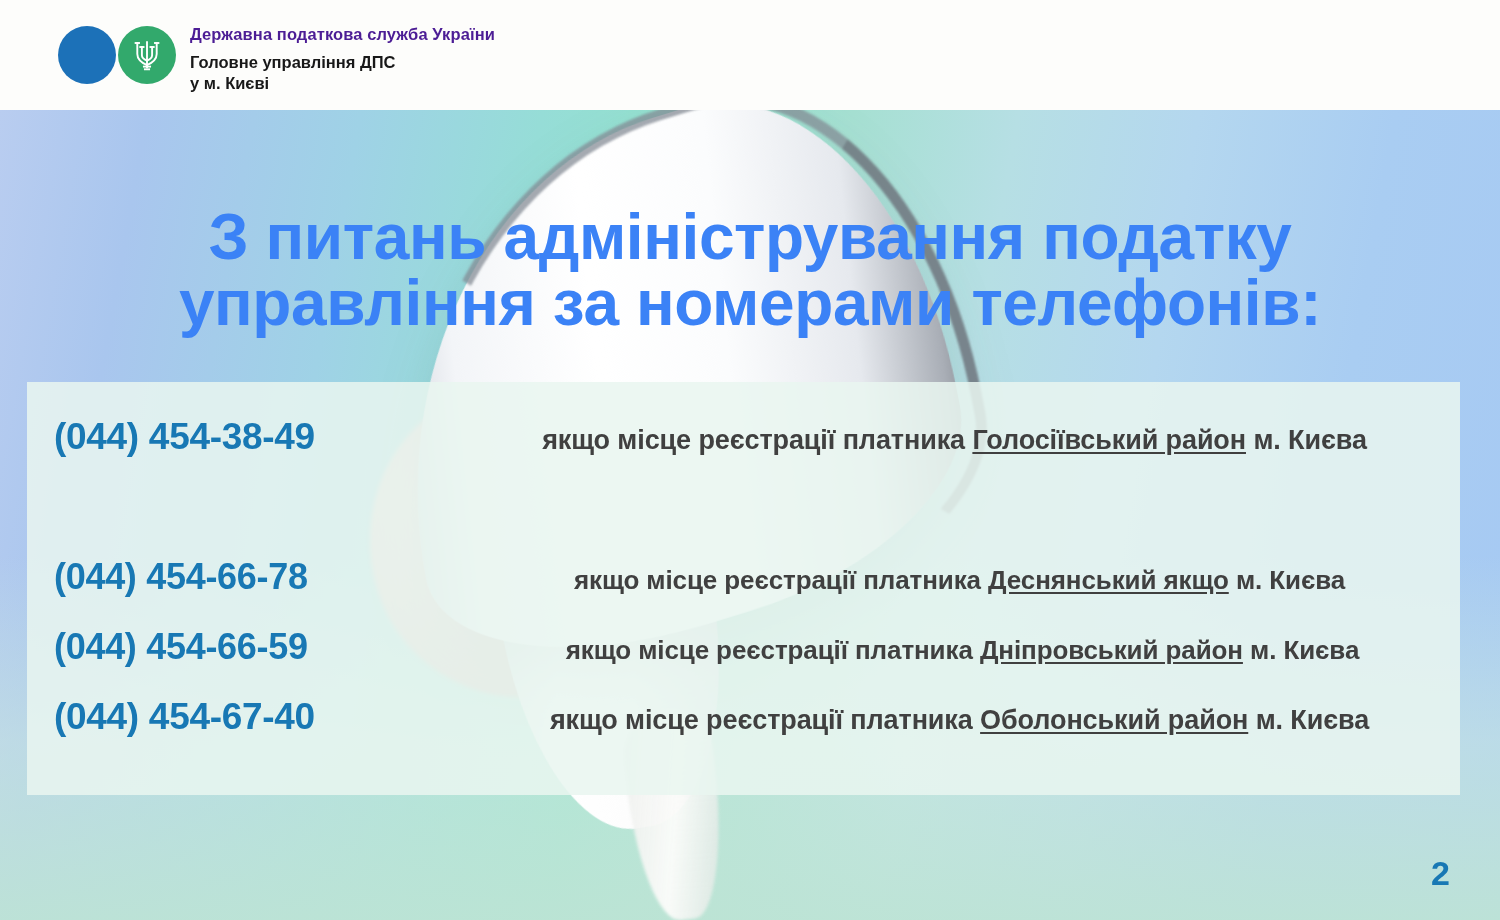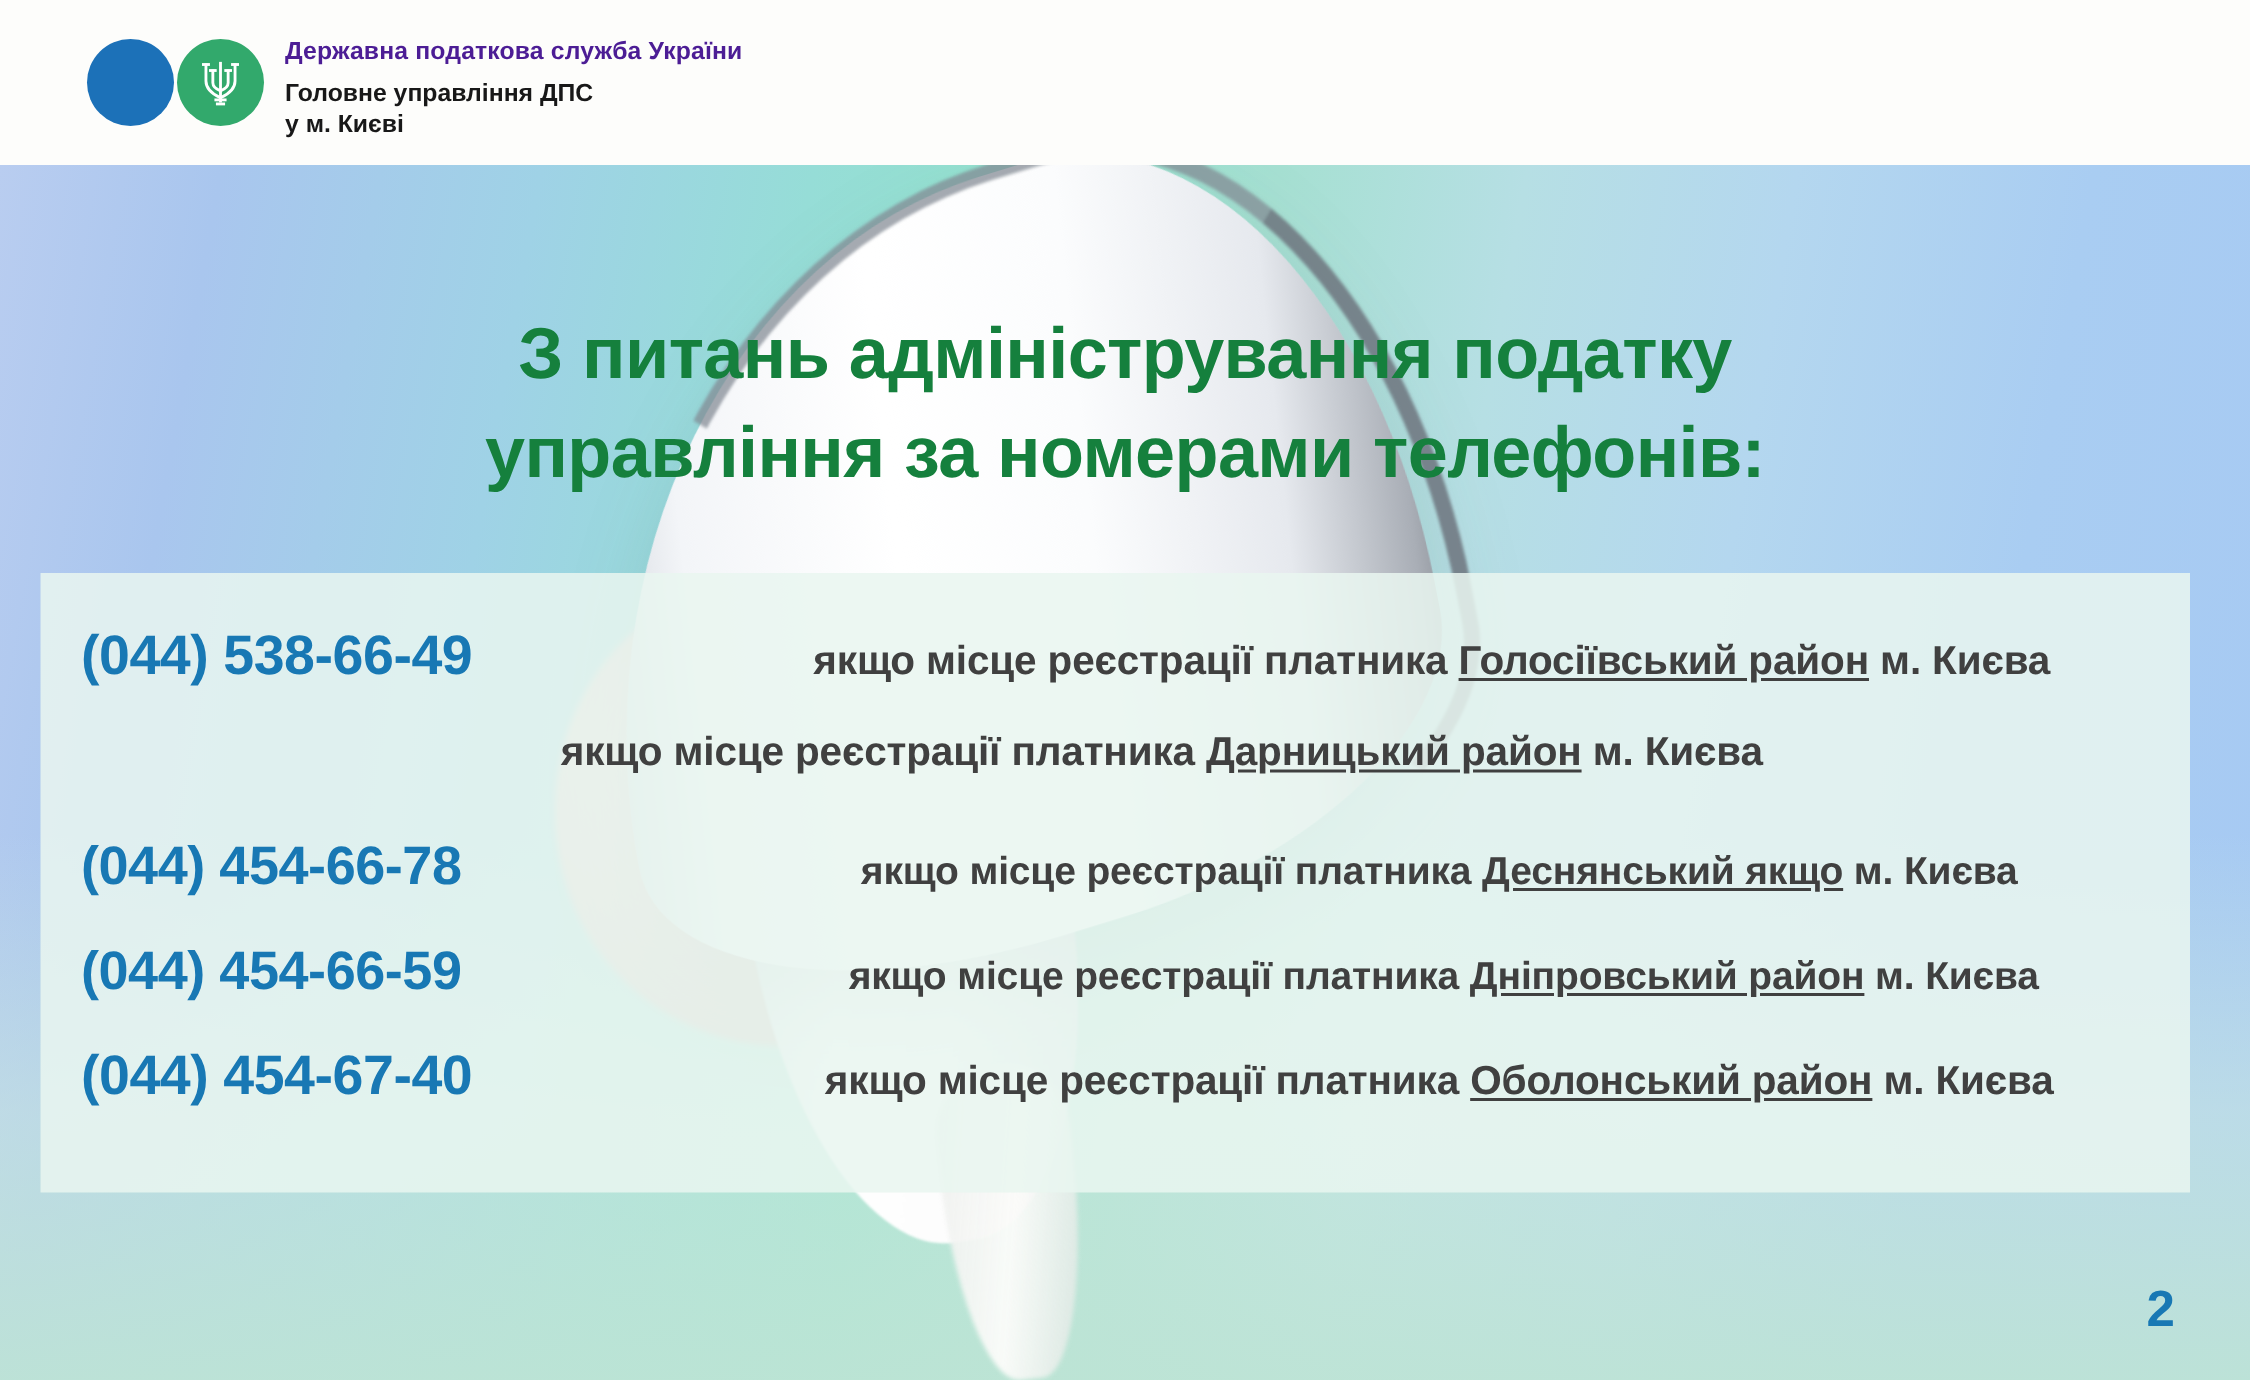--- a/index.html
+++ b/index.html
@@ -191,23 +191,23 @@
   }
 
   
   .title {
     position: absolute;
     left: 0;
     top: 204px;
     width: 1500px;
     text-align: center;
     z-index: 12;
-    color: #15803d;
-    font-weight: bold;
-    font-size: 48px;
+    color: #3b82f6;
+    font-weight: bold;
+    font-size: 64px;
     line-height: 66px;
     letter-spacing: -0.4px;
   }
   .title .t-line { display: block; white-space: nowrap; }
 
   
   .panel {
     position: absolute;
     left: 27px;
     top: 382px;
@@ -325,30 +325,27 @@
 
   <div class="title">
     <span class="t-line">З питань адміністрування податку</span>
     <span class="t-line">управління за номерами телефонів:</span>
   </div>
 
   <div class="panel">
     <div class="rows">
 
       <div class="row row-0">
-        <div class="phone">(044) 538-66-49</div>
+        <div class="phone">(044) 454-38-49</div>
         <div class="desc">
           <span>якщо місце реєстрації платника </span><span class="u">Голосіївський район</span><span> м. Києва</span>
         </div>
       </div>
 
       <div class="row row-1">
-        <div class="desc">
-          <span>якщо місце реєстрації платника </span><span class="u">Дарницький район</span><span> м. Києва</span>
-        </div>
       </div>
 
       <div class="row row-2">
         <div class="phone">(044) 454-66-78</div>
         <div class="desc">
           <span>якщо місце реєстрації платника </span><span class="u">Деснянський якщо</span><span> м. Києва</span>
         </div>
       </div>
 
       <div class="row row-3">

